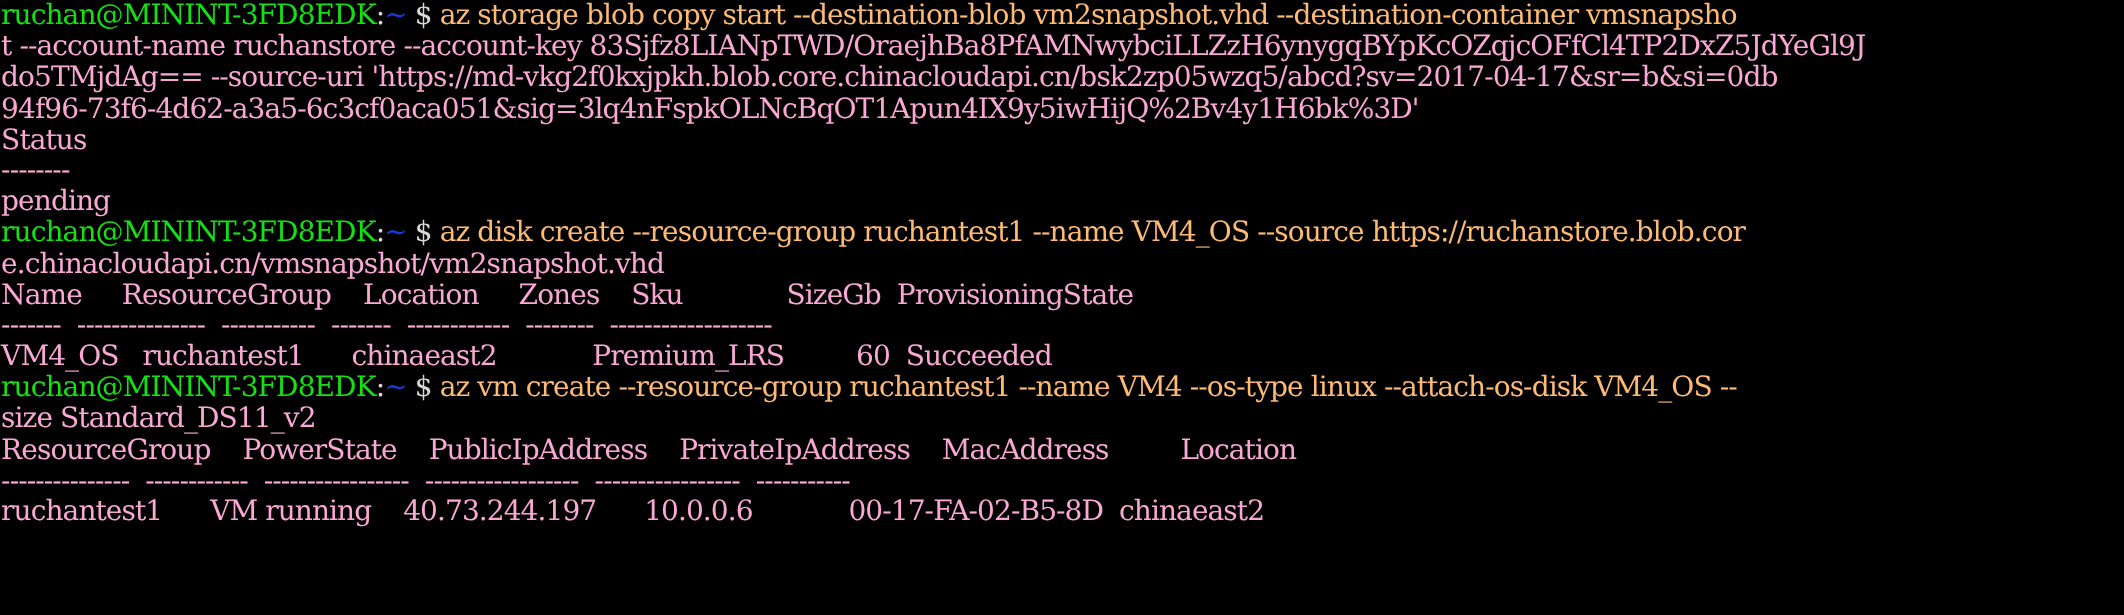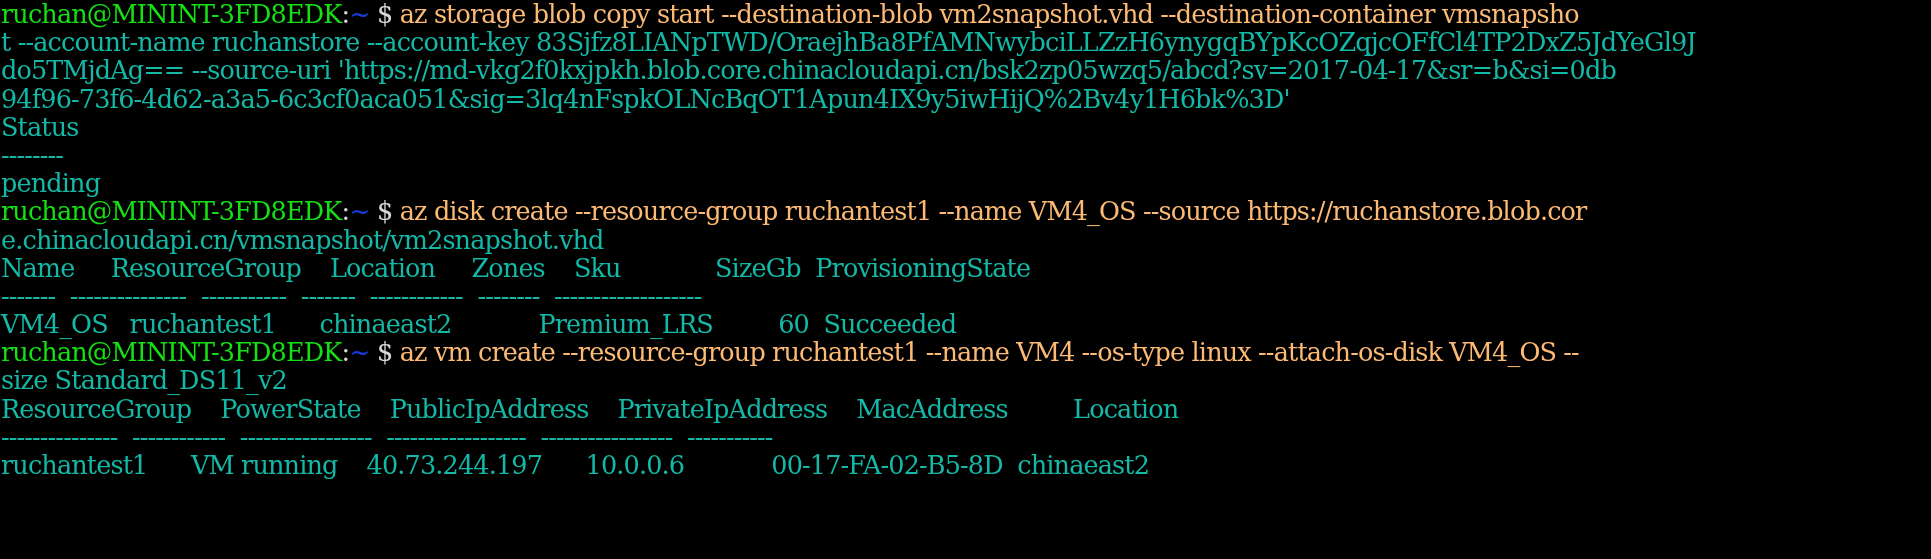--- a/index.html
+++ b/index.html
@@ -31,18 +31,18 @@
     height: 28.2px;
     white-space: pre;
     font-family: "DejaVu Serif", "Liberation Serif", serif;
     font-size: 25.5px;
     letter-spacing: -0.85px;
   }
   .userhost { color: #14e014; }
   .punct    { color: #d8d8d8; }
   .cwd      { color: #1a3ad6; }
   .cmd      { color: #fdba74; }
-  .out      { color: #14b8a6; margin-top: 40px; }
+  .out      { color: #f9a8d4; margin-top: 40px; }
 </style>
 </head>
 <body>
 
 <div id="terminal"><div class="line"><span class="userhost">ruchan@MININT-3FD8EDK</span><span class="punct">:</span><span class="cwd">~</span><span class="punct"> $</span><span class="cmd"> az storage blob copy start --destination-blob vm2snapshot.vhd --destination-container vmsnapsho</span></div><div class="line"><span class="out">t --account-name ruchanstore --account-key 83Sjfz8LIANpTWD/OraejhBa8PfAMNwybciLLZzH6ynygqBYpKcOZqjcOFfCl4TP2DxZ5JdYeGl9J</span></div><div class="line"><span class="out">do5TMjdAg== --source-uri 'https://md-vkg2f0kxjpkh.blob.core.chinacloudapi.cn/bsk2zp05wzq5/abcd?sv=2017-04-17&amp;sr=b&amp;si=0db</span></div><div class="line"><span class="out">94f96-73f6-4d62-a3a5-6c3cf0aca051&amp;sig=3lq4nFspkOLNcBqOT1Apun4IX9y5iwHijQ%2Bv4y1H6bk%3D'</span></div><div class="line"><span class="out">Status</span></div><div class="line"><span class="out">--------</span></div><div class="line"><span class="out">pending</span></div><div class="line"><span class="userhost">ruchan@MININT-3FD8EDK</span><span class="punct">:</span><span class="cwd">~</span><span class="punct"> $</span><span class="cmd"> az disk create --resource-group ruchantest1 --name VM4_OS --source https://ruchanstore.blob.cor</span></div><div class="line"><span class="out">e.chinacloudapi.cn/vmsnapshot/vm2snapshot.vhd</span></div><div class="line"><span class="out">Name     ResourceGroup    Location     Zones    Sku             SizeGb  ProvisioningState</span></div><div class="line"><span class="out">-------  ---------------  -----------  -------  ------------  --------  -------------------</span></div><div class="line"><span class="out">VM4_OS   ruchantest1      chinaeast2            Premium_LRS         60  Succeeded</span></div><div class="line"><span class="userhost">ruchan@MININT-3FD8EDK</span><span class="punct">:</span><span class="cwd">~</span><span class="punct"> $</span><span class="cmd"> az vm create --resource-group ruchantest1 --name VM4 --os-type linux --attach-os-disk VM4_OS --</span></div><div class="line"><span class="out">size Standard_DS11_v2</span></div><div class="line"><span class="out">ResourceGroup    PowerState    PublicIpAddress    PrivateIpAddress    MacAddress         Location</span></div><div class="line"><span class="out">---------------  ------------  -----------------  ------------------  -----------------  -----------</span></div><div class="line"><span class="out">ruchantest1      VM running    40.73.244.197      10.0.0.6            00-17-FA-02-B5-8D  chinaeast2</span></div></div>
 
 </body></html>

